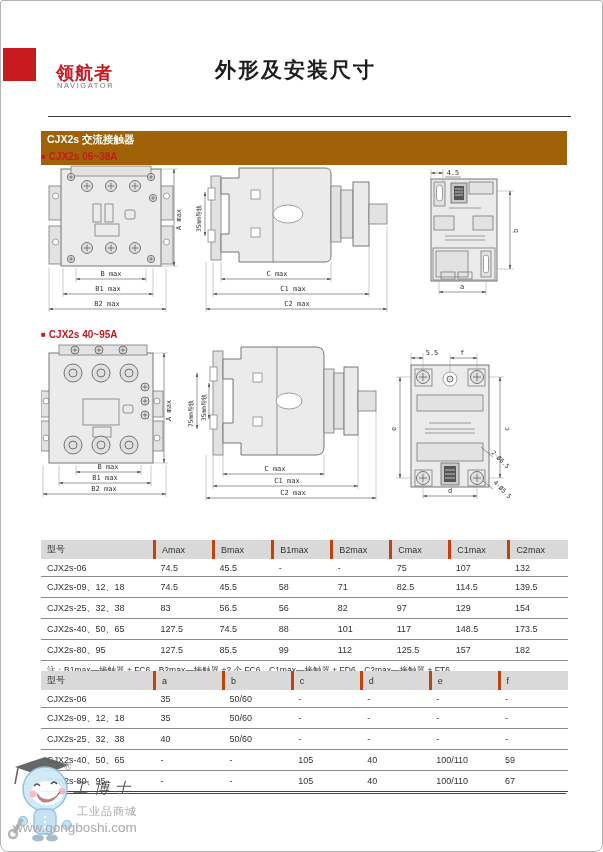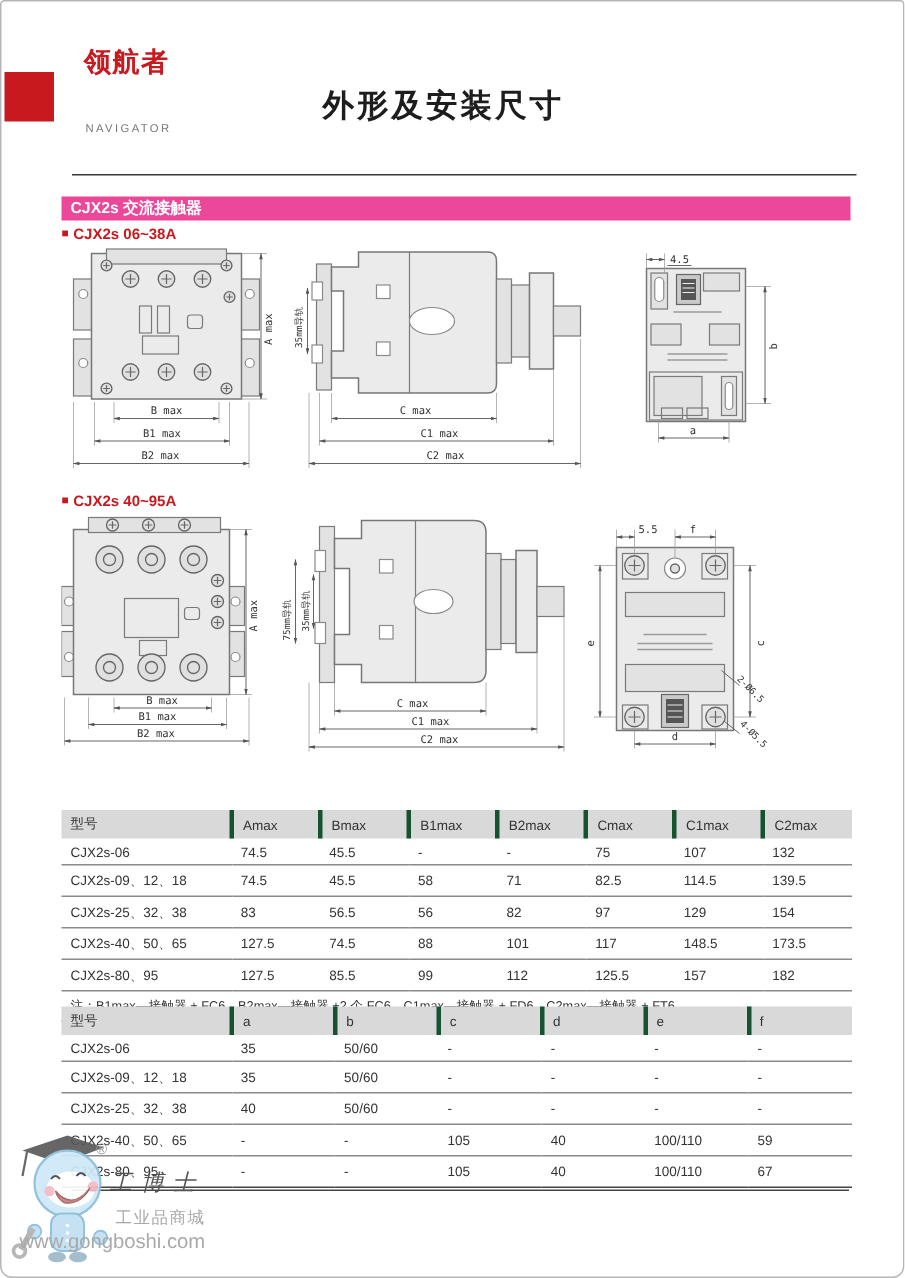--- a/index.html
+++ b/index.html
@@ -3,26 +3,26 @@
 <meta charset="utf-8">
 <style>
   html,body{margin:0;padding:0;background:#fff;}
   .page{position:relative;width:601px;height:850px;background:#fff;border:1px solid #b5b5b5;
         border-radius:3px 3px 8px 8px;overflow:hidden;
         font-family:"Liberation Sans","DejaVu Sans",sans-serif;color:#333;}
   .abs{position:absolute;}
 
   
   .logo-square{left:2px;top:47px;width:33px;height:33px;background:#c8191f;}
-  .brand{left:55px;top:28px;font-size:18px;font-weight:bold;color:#c8191f;letter-spacing:1px;}
+  .brand{left:55px;top:60px;font-size:18px;font-weight:bold;color:#c8191f;letter-spacing:1px;}
   .brand-sub{left:56px;top:80px;font-size:7.5px;color:#777;letter-spacing:1.6px;}
   .page-title{left:214px;top:55px;font-size:21px;font-weight:bold;color:#1d1d1d;letter-spacing:2px;text-align:center;}
   .head-rule{left:47px;top:115px;width:523px;border-top:1.5px solid #3a3a3a;}
 
-  .banner{left:40px;top:130px;width:526px;height:16px;background:#ec4899;}
+  .banner{left:40px;top:130px;width:526px;height:34px;background:#a16207;}
   .banner span{display:block;padding-left:6px;font-size:10.5px;font-weight:bold;color:#fff;line-height:16px;}
 
   .sec-title{font-size:10px;font-weight:bold;color:#c8191f;}
   .sec-title .bullet{font-size:8px;margin-right:3px;position:relative;top:-1px;}
   .sec1{left:40px;top:150px;} .sec2{left:40px;top:328px;}
   .t1-title{left:40px;top:524px;} .t2-title{left:40px;top:657px;}
 
   
   .dwg-body{fill:#ebebeb;stroke:#777;stroke-width:1;}
   .dwg-body2{fill:#e2e2e2;stroke:#7a7a7a;stroke-width:0.8;}
@@ -32,21 +32,21 @@
   .ext{stroke:#999;stroke-width:0.5;}
   .txtbar{stroke:#9a9a9a;stroke-width:1;}
   .dim-label{font-family:"DejaVu Sans Mono",monospace;font-size:7px;fill:#333;}
   .dim-label.sm{font-size:6.2px;}
   .screw{fill:#e0e0e0;stroke:#666;stroke-width:0.9;}
   .cross{stroke:#666;stroke-width:0.8;}
 
   
   table.dims{border-collapse:collapse;width:527px;table-layout:fixed;font-size:9px;color:#333;}
   table.dims th{background:#d9d9d9;font-weight:normal;text-align:left;padding:3px 6px;
-                border-left:3px solid #14532d;}
+                border-left:3px solid #c2410c;}
   table.dims th:first-child{border-left:none;width:100px;}
   table.dims td{padding:3.5px 6px;border-bottom:1px solid #8a8a8a;white-space:nowrap;overflow:hidden;}
   table.dims tr.thick td{border-bottom:1.5px solid #444;}
   table.dims tr.note-row td{font-size:8.5px;border-bottom:1.5px solid #444;}
   .tbl1{left:40px;top:539px;} .tbl2{left:40px;top:670px;}
 
   
   .footer-line{left:47px;top:792px;width:518px;border-top:1px solid #444;}
   .wm-reg{left:63px;top:760px;font-size:10px;color:#999;}
   .wm-name{left:72px;top:778px;font-size:15px;color:#555;font-family:"DejaVu Serif",serif;font-style:italic;letter-spacing:6px;}

